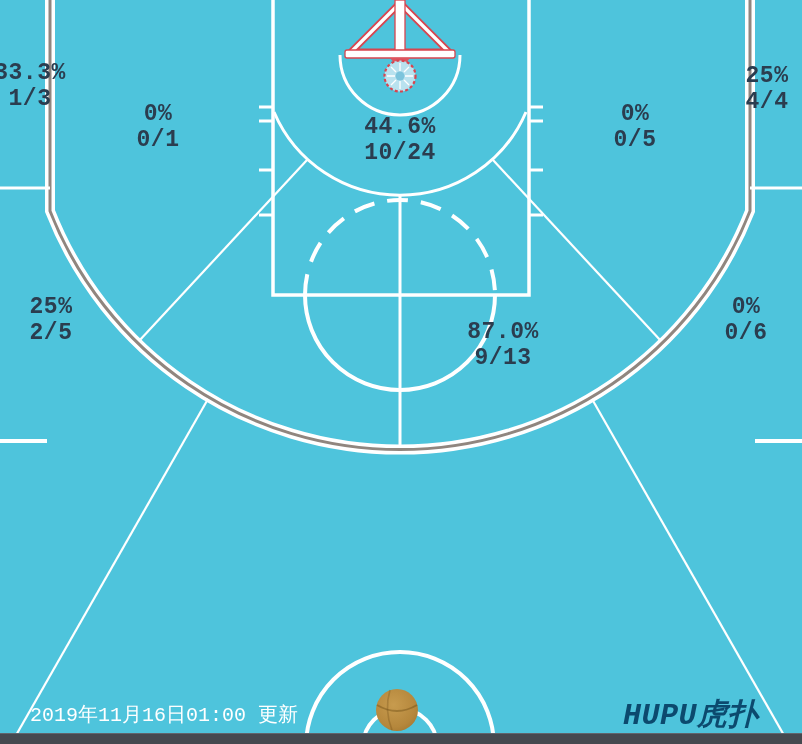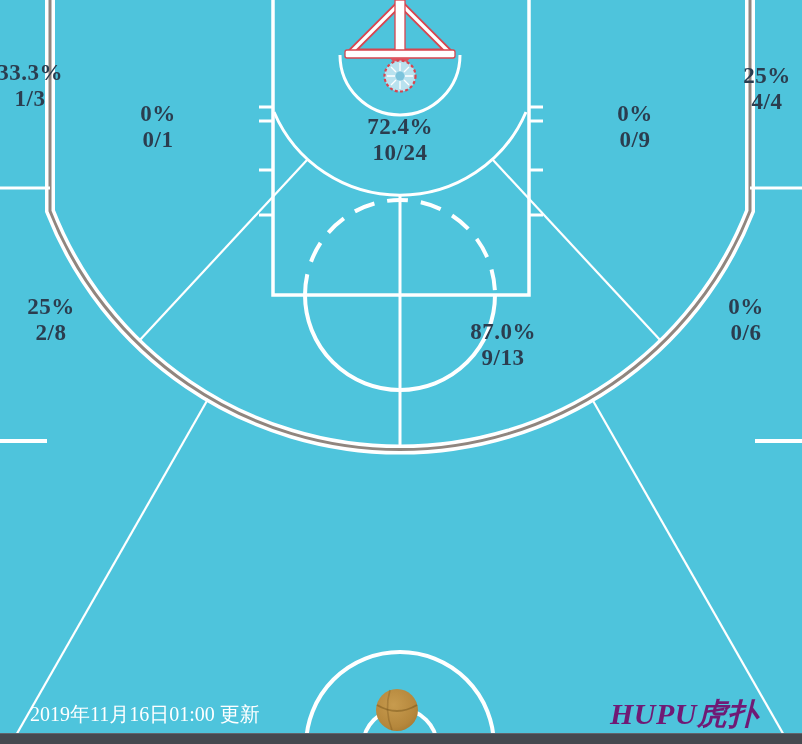--- a/index.html
+++ b/index.html
@@ -1,21 +1,21 @@
 <!DOCTYPE html>
 <html style="--background: #4EC4DC; --court-line: #FFFFFF; --three-point-core: #90867F; --label-text: #2B3D4F; --hoop-red: #D8454F; --rim-fill: #B9E2EF; --ball: #B5873C; --footer-bar: #45494F; --footnote-text: #FFFFFF;"><head>
 <meta charset="utf-8">
 <style>
   html,body{margin:0;padding:0;background:#222;}
   .screen{
     position:relative;
     width:802px;height:744px;
     overflow:hidden;
     background:var(--background,#4EC4DC);
-    font-family:Liberation Serif, serif;
+    font-family:Liberation Mono, monospace;
   }
   .court-svg{position:absolute;left:0;top:0;}
 
   
   .tp-outer{stroke:var(--court-line,#fff);stroke-width:10;fill:none;}
   .tp-core{stroke:var(--three-point-core,#90867F);stroke-width:3;fill:none;}
   .line3{stroke:var(--court-line,#fff);stroke-width:3;fill:none;}
   .line35{stroke:var(--court-line,#fff);stroke-width:3.5;fill:none;}
   .line4{stroke:var(--court-line,#fff);stroke-width:4;fill:none;}
   .ray{stroke:var(--court-line,#fff);stroke-width:2.2;fill:none;}
@@ -42,21 +42,21 @@
     position:absolute;left:30px;
     color:var(--footnote-text,#fff);
     font-size:20px;
     white-space:nowrap;
   }
   .footnote.l1{top:660px;}
   .footnote.l2{top:701px;text-align:center;}
 
   .hupu-logo{
     position:absolute;right:44px;top:694px;
-    color:#701a75;
+    color:#0c4a6e;
     font-size:30px;
     font-style:italic;
     font-weight:800;
     letter-spacing:.5px;
     white-space:nowrap;
   }
   .footer-bar{
     position:absolute;left:0;bottom:0;
     width:802px;height:10px;
     background:var(--footer-bar,#45494F);
@@ -129,34 +129,34 @@
 
   <div class="zone-label" style="left:30px;top:86px">
     <span>33.3%</span>
     <span>1/3</span>
   </div>
   <div class="zone-label" style="left:158px;top:127px">
     <span>0%</span>
     <span>0/1</span>
   </div>
   <div class="zone-label" style="left:400px;top:140px">
-    <span>72.4%</span>
+    <span>44.6%</span>
     <span>10/24</span>
   </div>
   <div class="zone-label" style="left:635px;top:127px">
     <span>0%</span>
-    <span>0/9</span>
+    <span>0/5</span>
   </div>
   <div class="zone-label" style="left:767px;top:89px">
     <span>25%</span>
     <span>4/4</span>
   </div>
   <div class="zone-label" style="left:51px;top:320px">
     <span>25%</span>
-    <span>2/8</span>
+    <span>2/5</span>
   </div>
   <div class="zone-label" style="left:503px;top:345px">
     <span>87.0%</span>
     <span>9/13</span>
   </div>
   <div class="zone-label" style="left:746px;top:320px">
     <span>0%</span>
     <span>0/6</span>
   </div>
 

